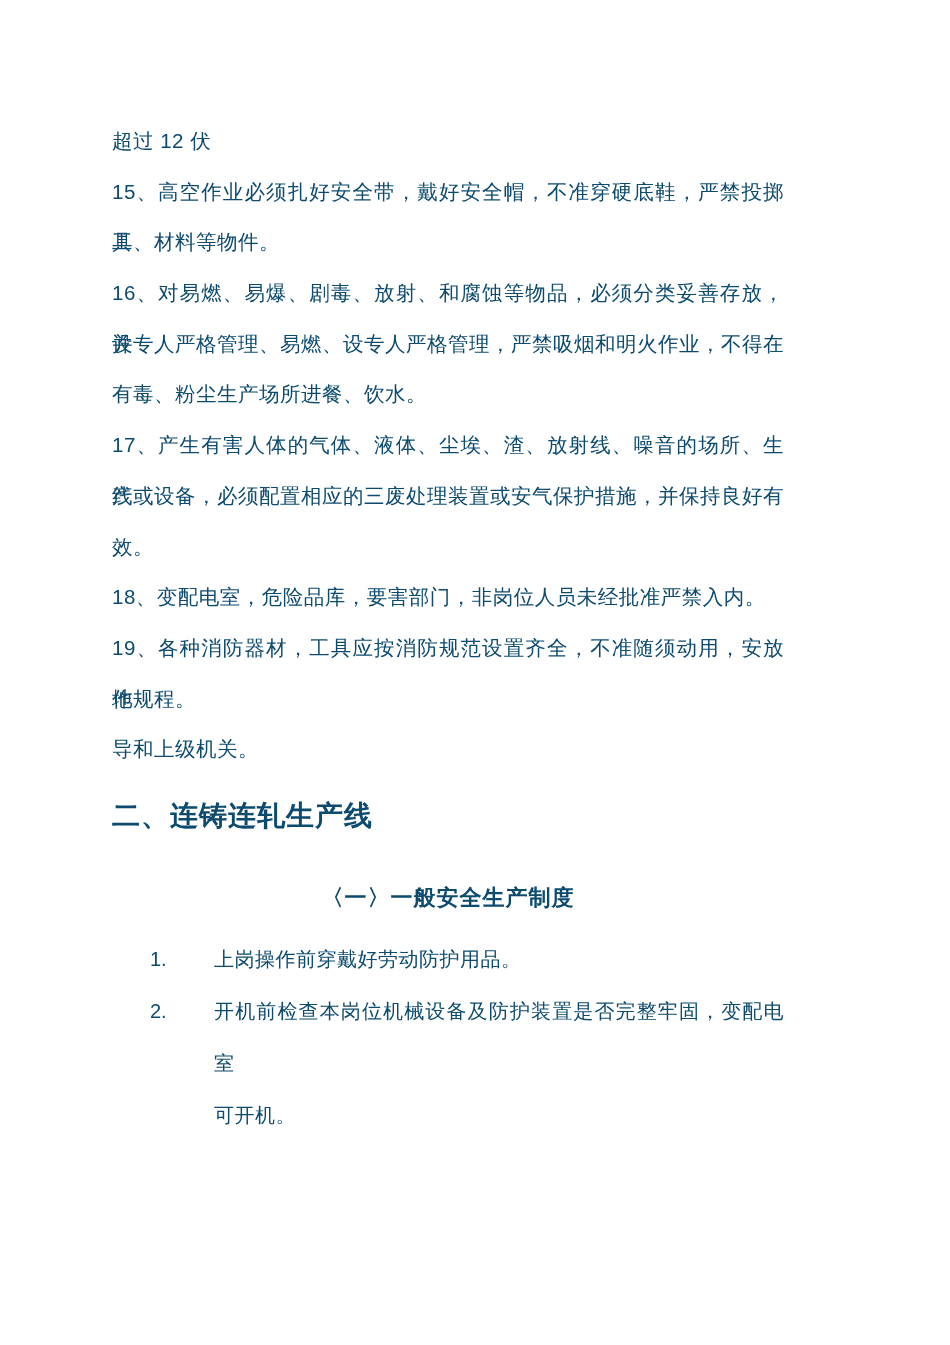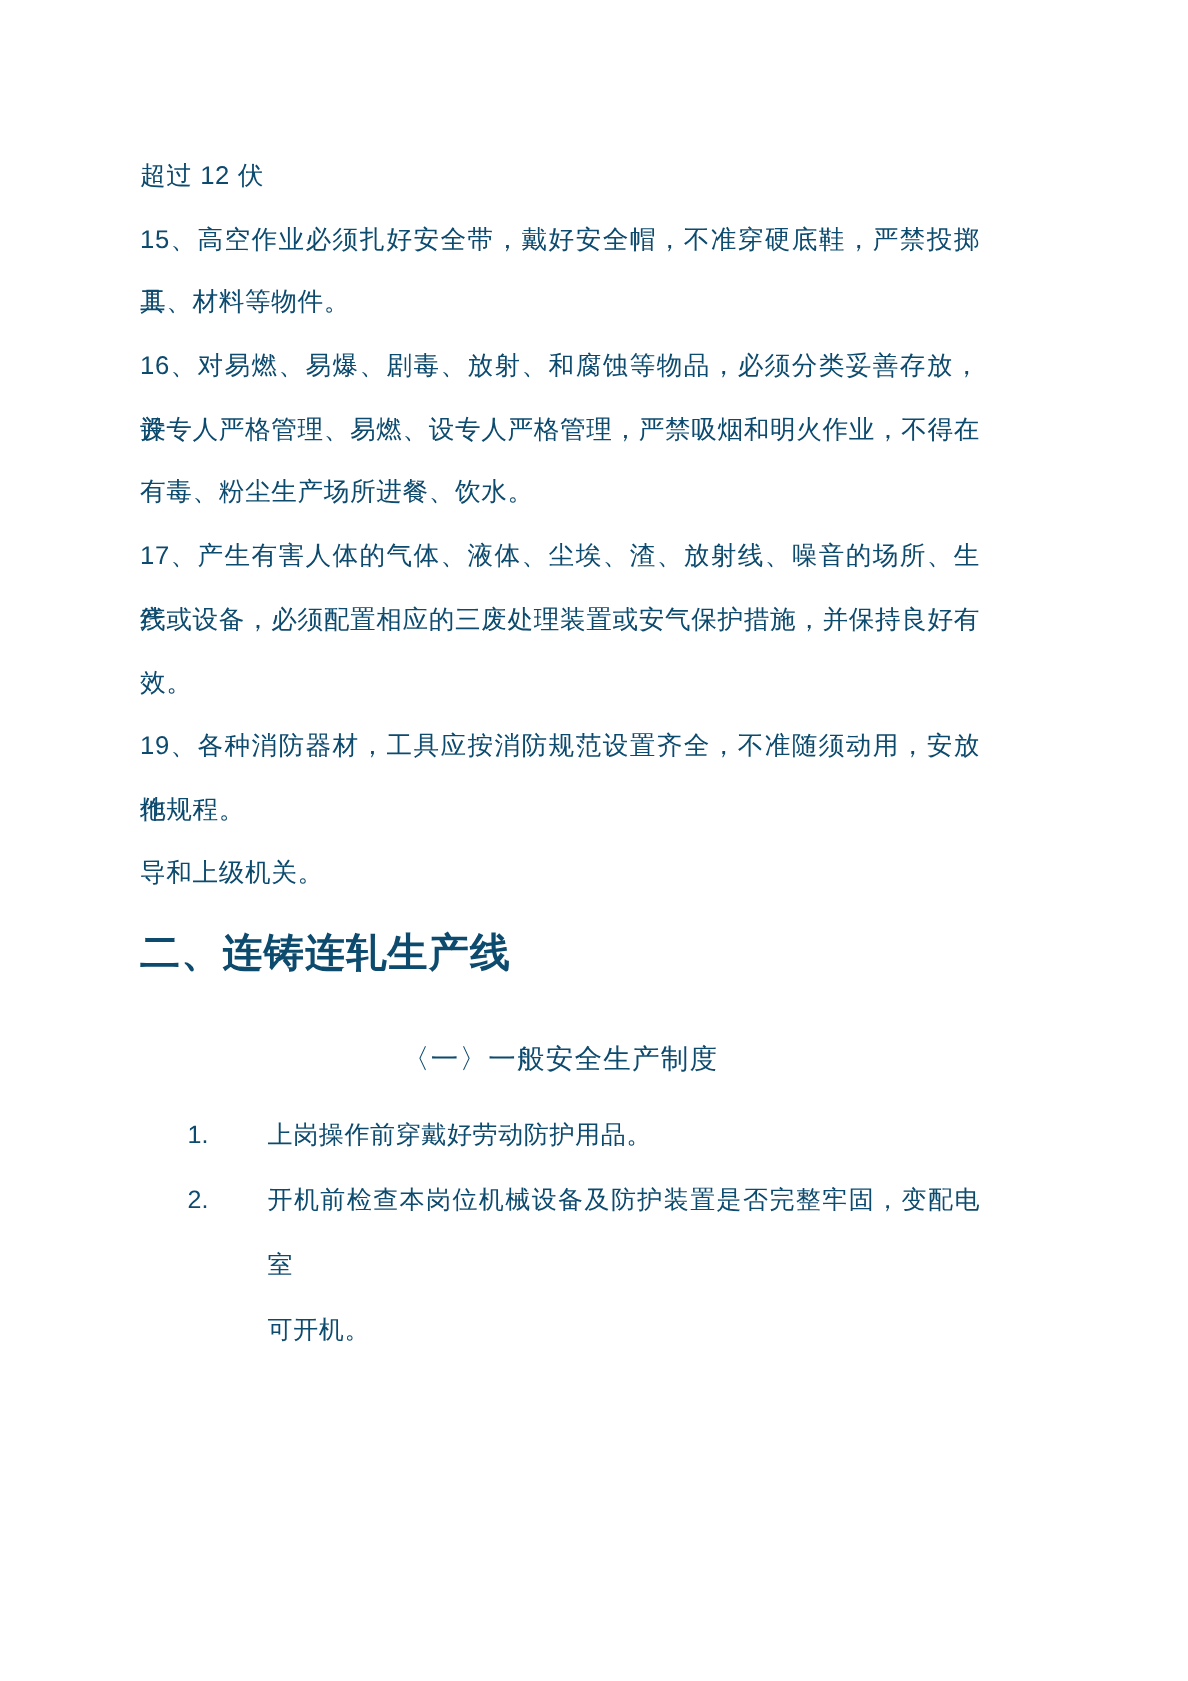--- a/index.html
+++ b/index.html
@@ -31,32 +31,32 @@
     white-space: nowrap;
   }
   .line.j {
     white-space: normal;
     text-align: justify;
     text-align-last: justify;
     text-justify: inter-character;
   }
   .heading {
     margin: 14px 0 0 0;
-    font-size: 32px;
+    font-size: 28px;
     line-height: 54px;
     font-weight: bold;
     letter-spacing: 1px;
-    font-family: Liberation Mono, monospace;
   }
   .subheading {
     margin-top: 30px;
     font-size: 22px;
     line-height: 50px;
     text-align: center;
     letter-spacing: 1px;
+    font-weight: bold;
   }
   .list {
     margin-top: 10px;
   }
   .item {
     display: flex;
     align-items: flex-start;
   }
   .item .num {
     box-sizing: border-box;
@@ -85,20 +85,21 @@
     <div class="body-lines">
       <div class="line">超过 12 伏</div>
       <div class="line j">15、高空作业必须扎好安全带，戴好安全帽，不准穿硬底鞋，严禁投掷工</div>
       <div class="line">具、材料等物件。</div>
       <div class="line j">16、对易燃、易爆、剧毒、放射、和腐蚀等物品，必须分类妥善存放，并</div>
       <div class="line j">设专人严格管理、易燃、设专人严格管理，严禁吸烟和明火作业，不得在</div>
       <div class="line">有毒、粉尘生产场所进餐、饮水。</div>
       <div class="line j">17、产生有害人体的气体、液体、尘埃、渣、放射线、噪音的场所、生产</div>
       <div class="line j">线或设备，必须配置相应的三废处理装置或安气保护措施，并保持良好有</div>
       <div class="line">效。</div>
+      <div class="line">18、变配电室，危险品库，要害部门，非岗位人员未经批准严禁入内。</div>
       <div class="line j">19、各种消防器材，工具应按消防规范设置齐全，不准随须动用，安放地</div>
       <div class="line">作规程。</div>
       <div class="line">导和上级机关。</div>
     </div>
 
     <h1 class="heading">二、连铸连轧生产线</h1>
 
     <div class="subheading">〈一〉一般安全生产制度</div>
 
     <div class="list">

